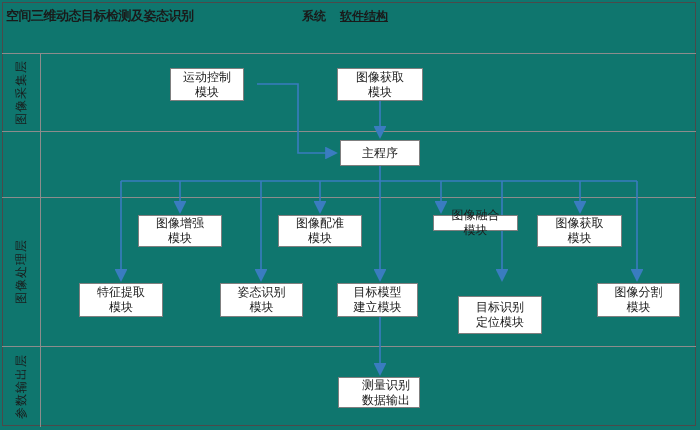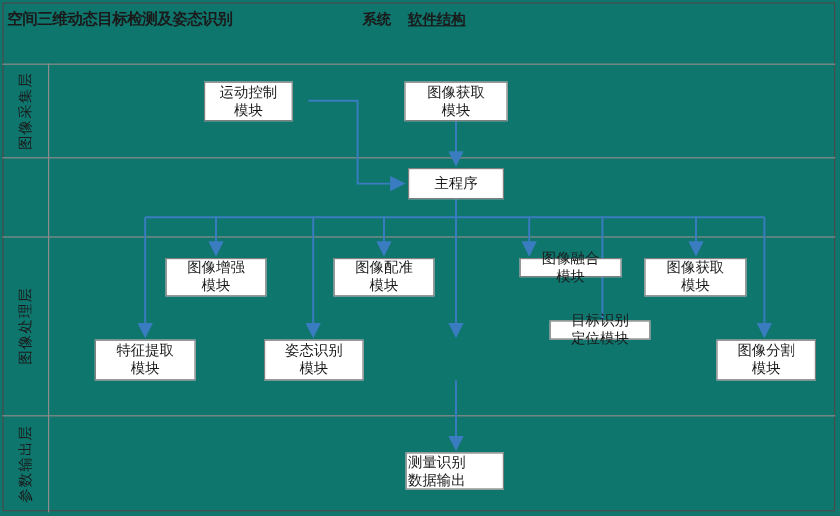--- a/index.html
+++ b/index.html
@@ -24,21 +24,21 @@
   .layer-band > span{
     transform:rotate(-90deg);white-space:nowrap;font-size:12px;
     letter-spacing:1px;color:#1a1a1a;
   }
   .node{
     position:absolute;box-sizing:border-box;border:1px solid #7f7f7f;
     background:#ffffff;display:flex;align-items:center;justify-content:center;
     text-align:center;font-size:12px;line-height:15px;white-space:pre-line;
     z-index:3;
   }
-  .node.left-text{justify-content:flex-start;text-align:left;padding-left:1px;}
+  .node.left-text{justify-content:flex-start;text-align:left;padding-left:23px;}
   #connectors{position:absolute;left:0;top:0;z-index:2;}
 </style>
 </head>
 <body>
 
 <div id="canvas">
 
   <div class="frame"></div>
   <div class="hline" style="left:2px;top:53px;width:694px;"></div>
   <div class="hline" style="left:2px;top:131px;width:694px;"></div>
@@ -97,21 +97,23 @@
 模块</div>
   <div class="node" style="left:398px;top:215px;width:85px;height:16px;margin-left:35px;">图像融合
 模块</div>
   <div class="node" style="left:537px;top:215px;width:85px;height:32px;">图像获取
 模块</div>
 
   <div class="node" style="left:79px;top:283px;width:84px;height:34px;">特征提取
 模块</div>
   <div class="node" style="left:220px;top:283px;width:83px;height:34px;">姿态识别
 模块</div>
-  <div class="node" style="left:458px;top:267px;width:84px;height:16px;">目标识别
+  <div class="node" style="left:337px;top:283px;width:81px;height:34px;">目标模型
+建立模块</div>
+  <div class="node" style="left:458px;top:296px;width:84px;height:38px;">目标识别
 定位模块</div>
   <div class="node" style="left:597px;top:283px;width:83px;height:34px;">图像分割
 模块</div>
 
   <div class="node left-text" style="left:338px;top:377px;width:82px;height:31px;">测量识别
 数据输出</div>
 
 </div>
 
 </body></html>

